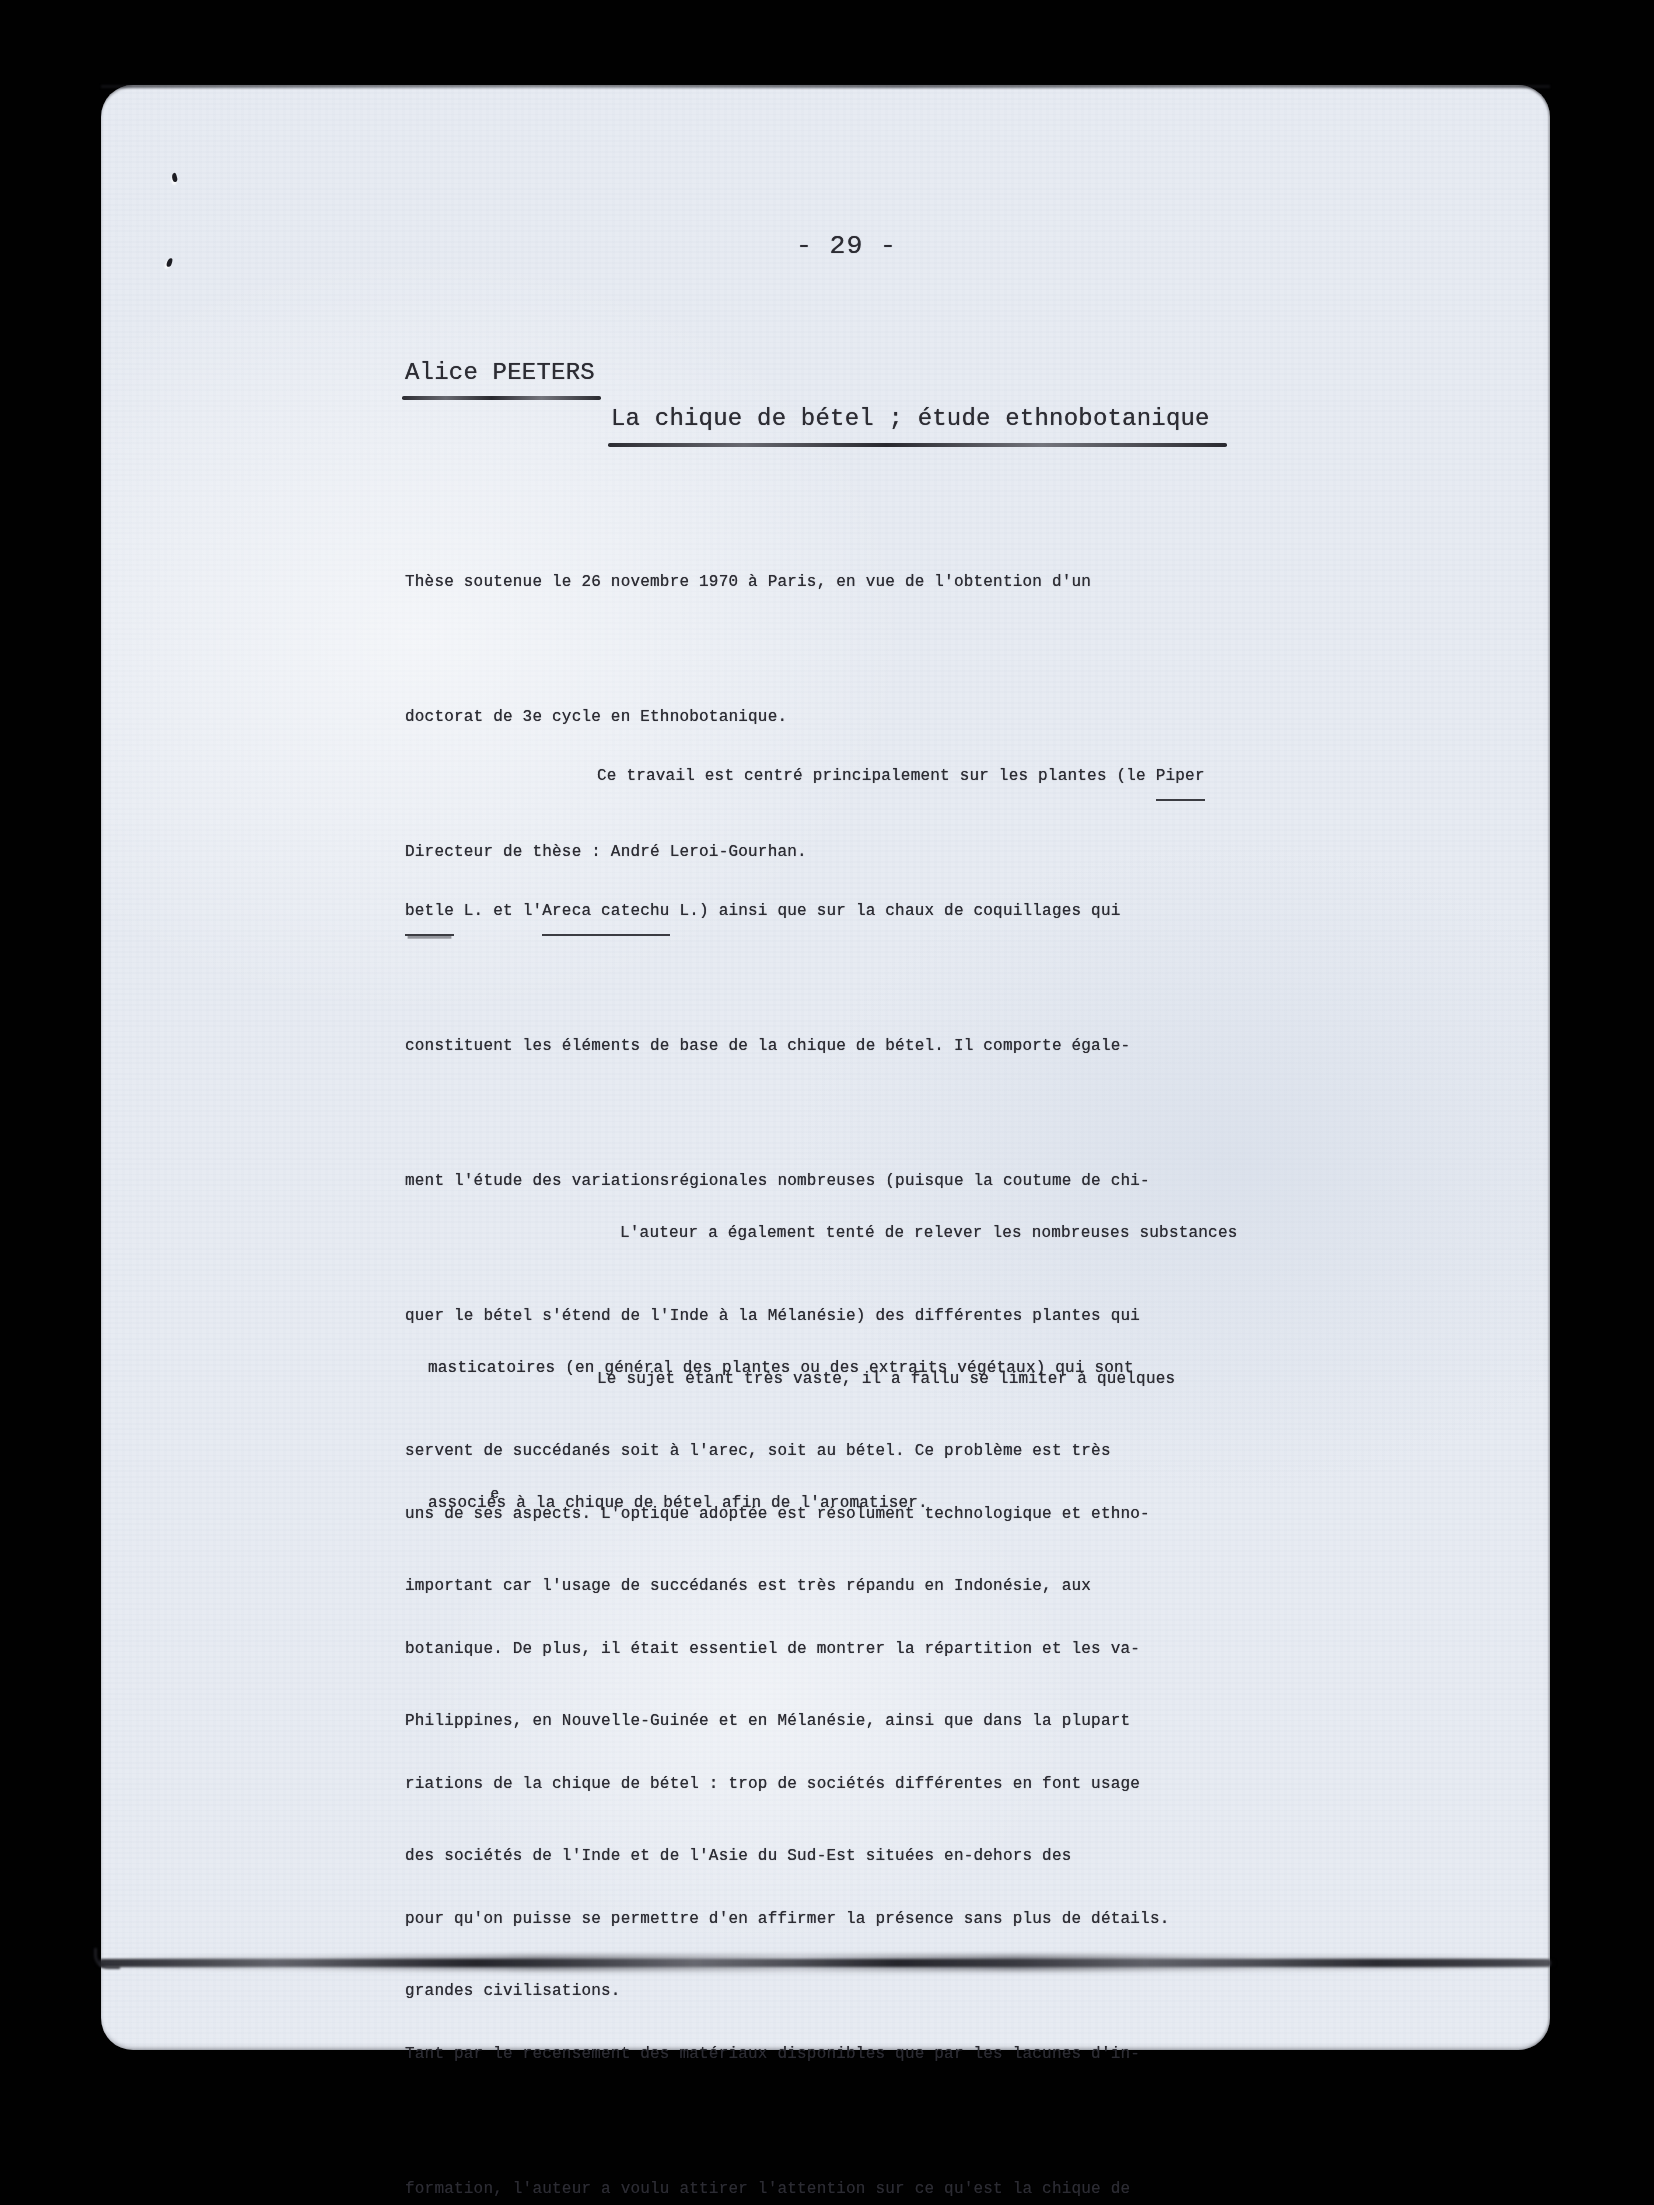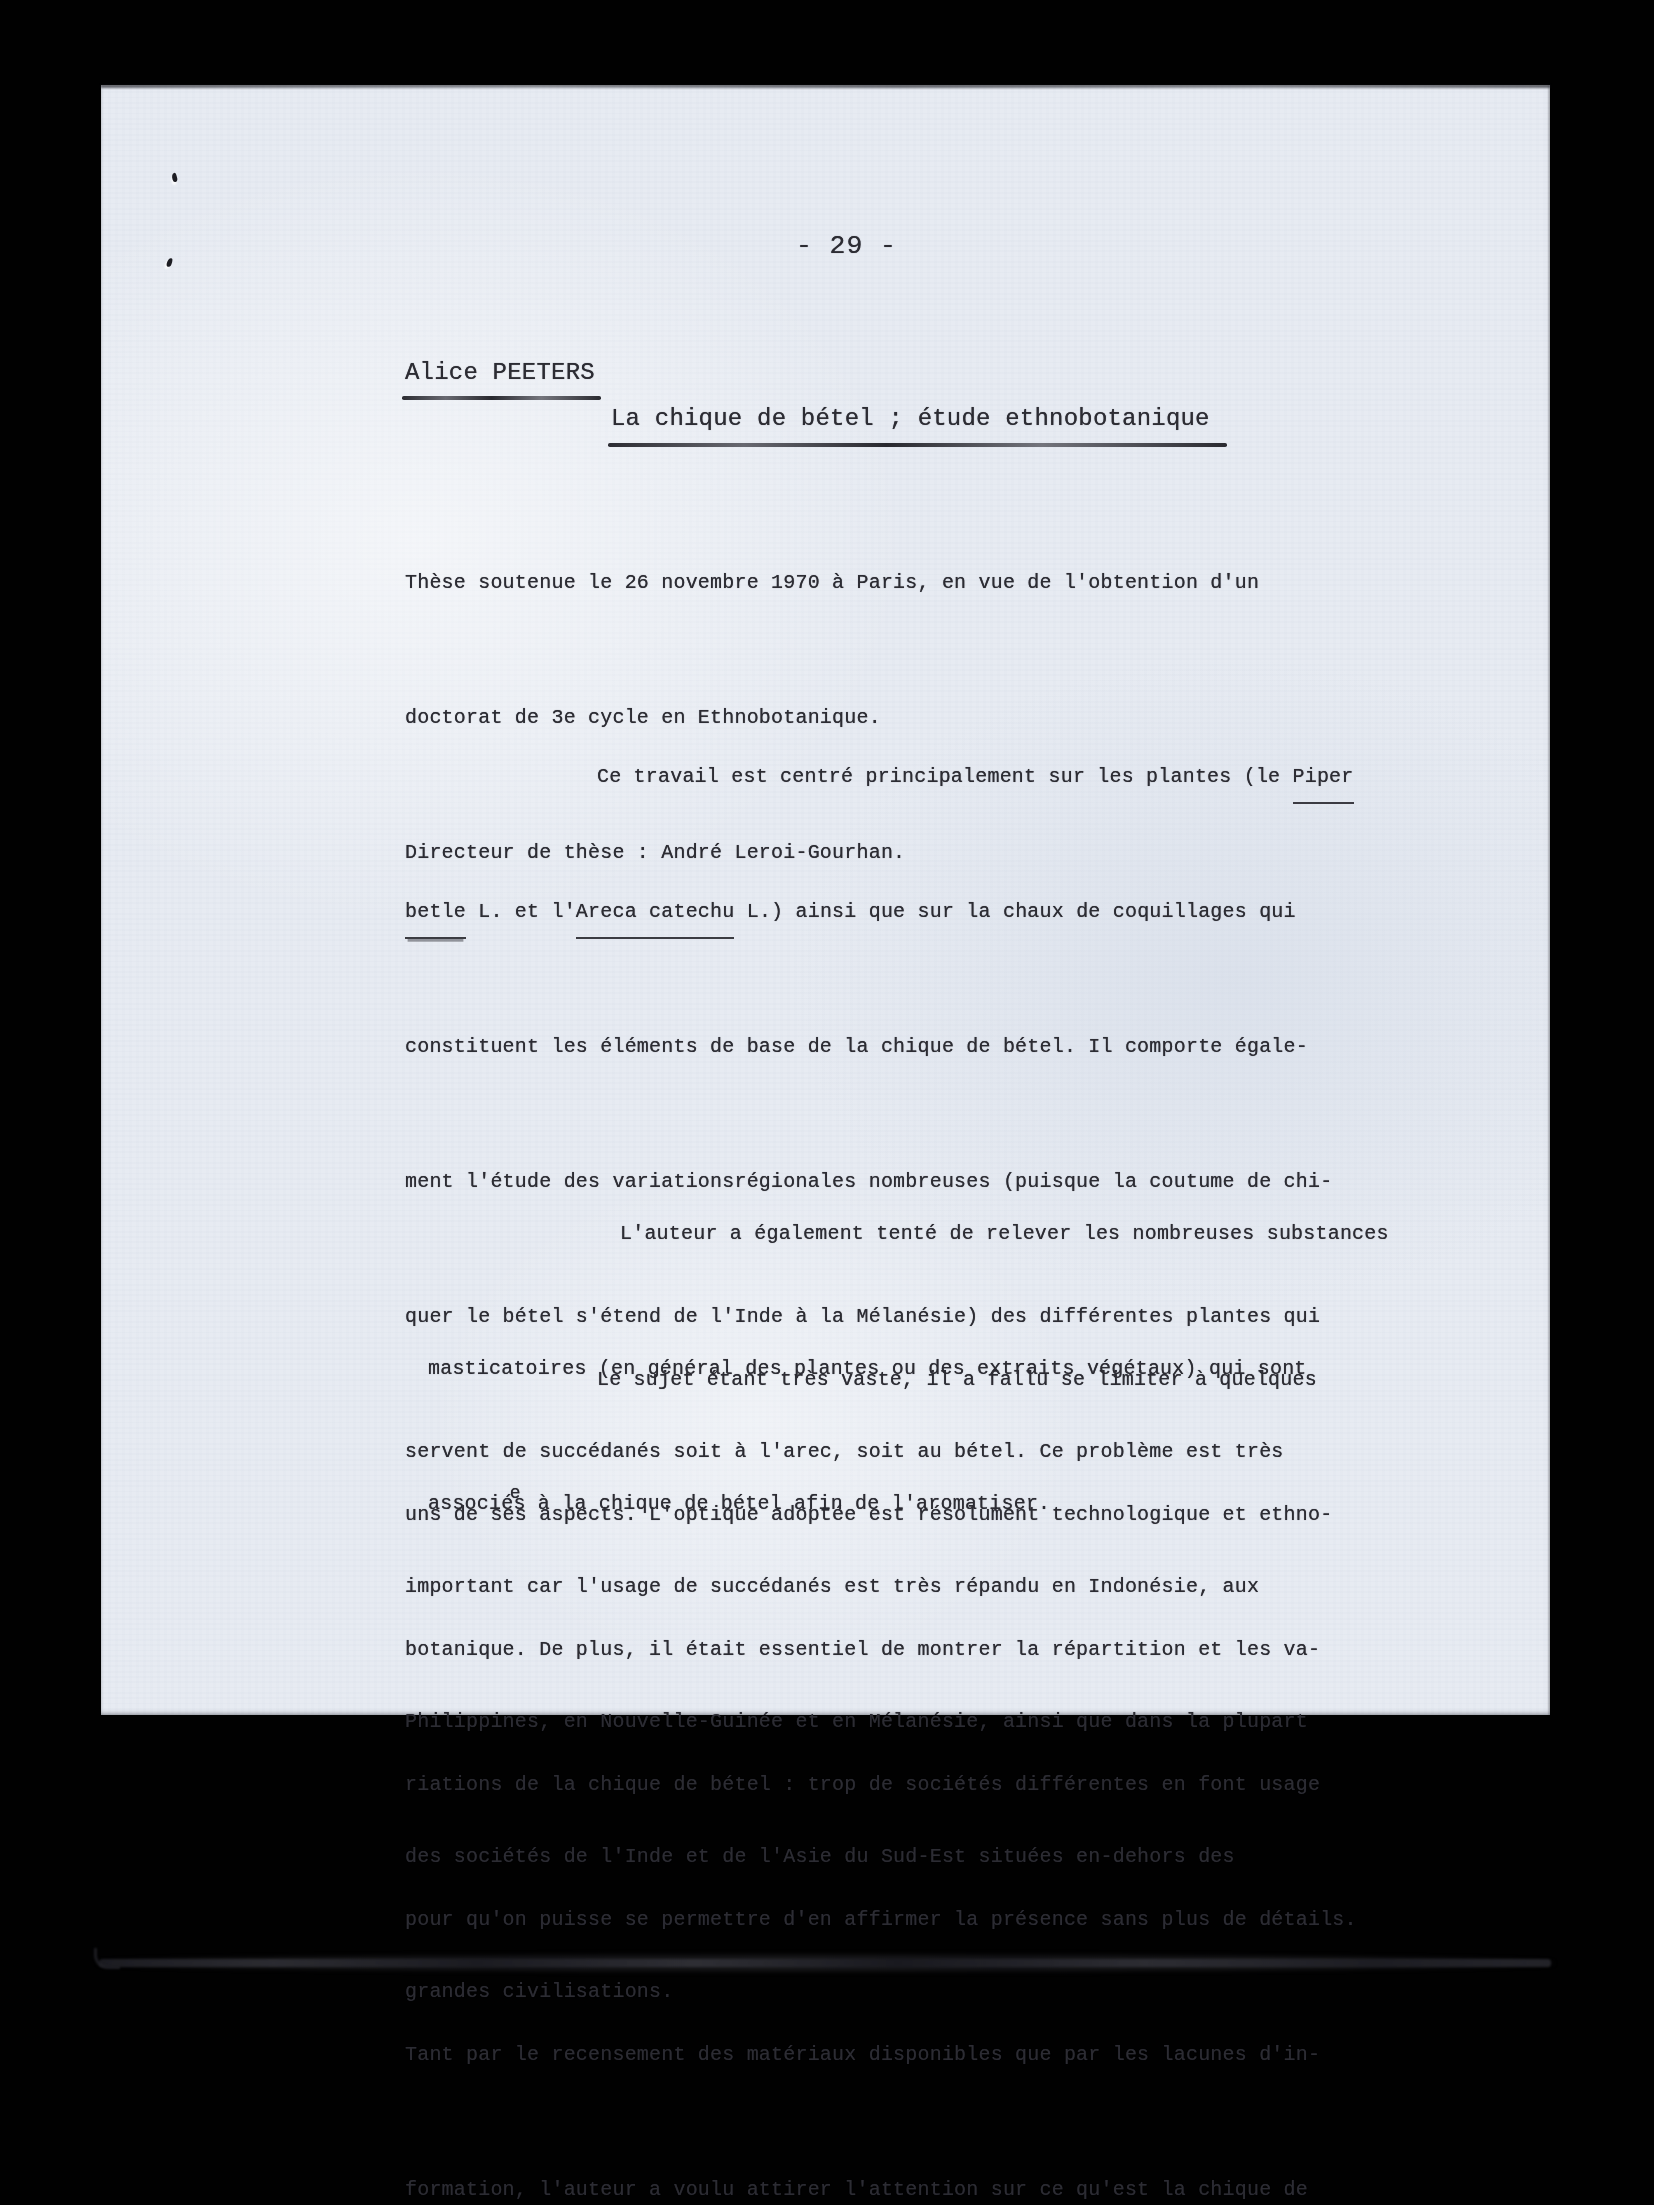--- a/index.html
+++ b/index.html
@@ -15,47 +15,48 @@
     position: relative;
     width: 1654px;
     height: 2206px;
     background: #010101;
   }
   .paper {
     position: absolute;
     left: 101px;
     top: 85px;
     width: 1449px;
-    height: 1630px;
+    height: 1965px;
     background-color: #e7ebf2;
     background-image:
       radial-gradient(ellipse 794px 618px at 22% 28%, rgba(255,255,255,0.55), rgba(255,255,255,0) 62%),
       radial-gradient(ellipse 670px 494px at 78% 55%, rgba(208,216,229,0.50), rgba(208,216,229,0) 66%),
       radial-gradient(ellipse 547px 423px at 45% 82%, rgba(255,255,255,0.40), rgba(255,255,255,0) 60%),
       repeating-linear-gradient(0deg, rgba(186,196,212,0.07) 0 1.8px, rgba(255,255,255,0) 1.8px 5.3px),
       repeating-linear-gradient(90deg, rgba(186,196,212,0.05) 0 2.6px, rgba(255,255,255,0) 2.6px 7px);
     box-shadow:
       inset 0 2.6px 2.6px -0.9px rgba(35,35,42,0.45),
       inset -1.8px 0 1.8px rgba(40,40,48,0.25),
       inset 0 -3.5px 4.4px -1.8px rgba(30,30,36,0.35);
     color: #2e2e35;
+    border-radius: 32px;
   }
   .txt {
     position: absolute;
     white-space: pre;
     font-size: 24px;
     letter-spacing: 0.2px;
     line-height: 1;
     color: #2c2c33;
     text-shadow: 0 0 0.7px rgba(38,38,46,0.85);
   }
   .block {
     position: absolute;
     white-space: pre;
-    font-size: 20px;
+    font-size: 16px;
     letter-spacing: 0.2px;
     line-height: 45px;
     color: #2c2c33;
     text-shadow: 0 0 0.7px rgba(38,38,46,0.85);
   }
   .block .line { height: 45px; }
   .indent { padding-left: 192px; }
   .u {
     border-bottom: 2.6px solid rgba(44,44,51,0.92);
     padding-bottom: 14px;

